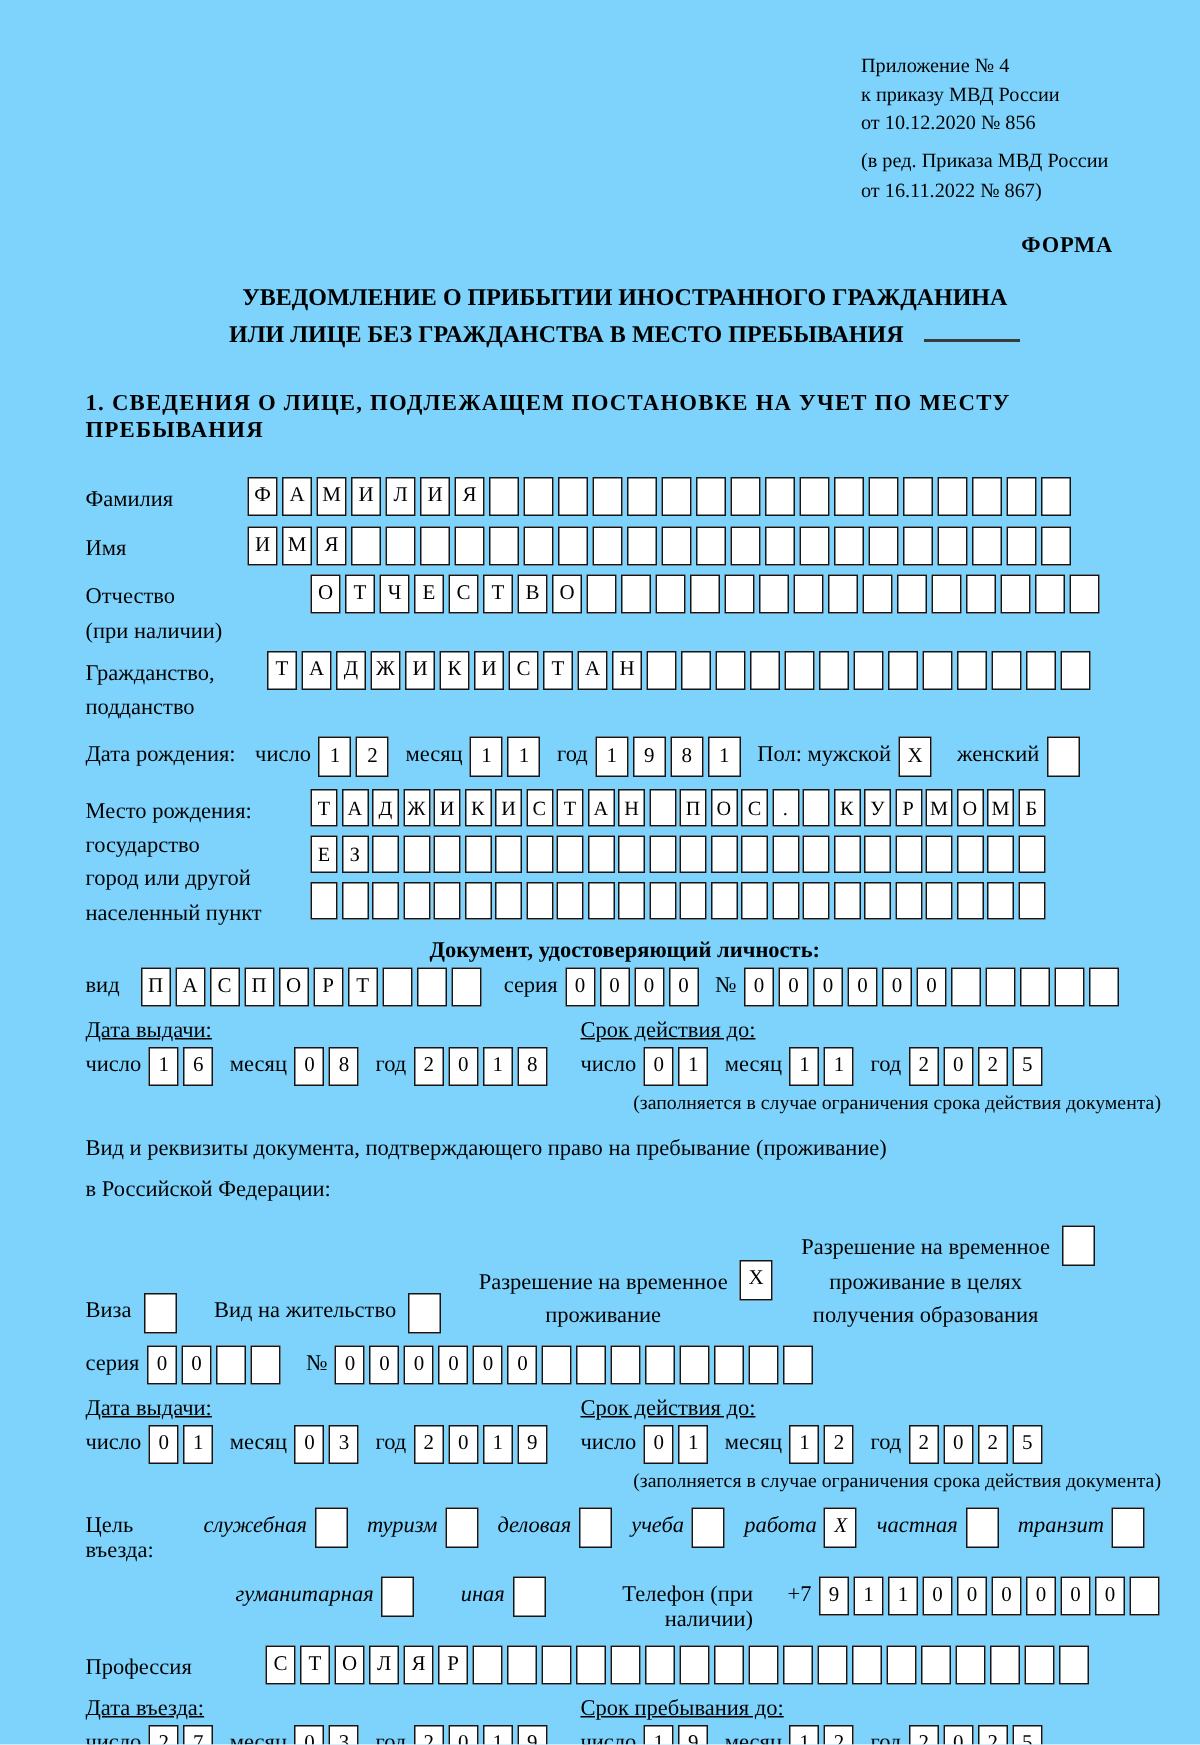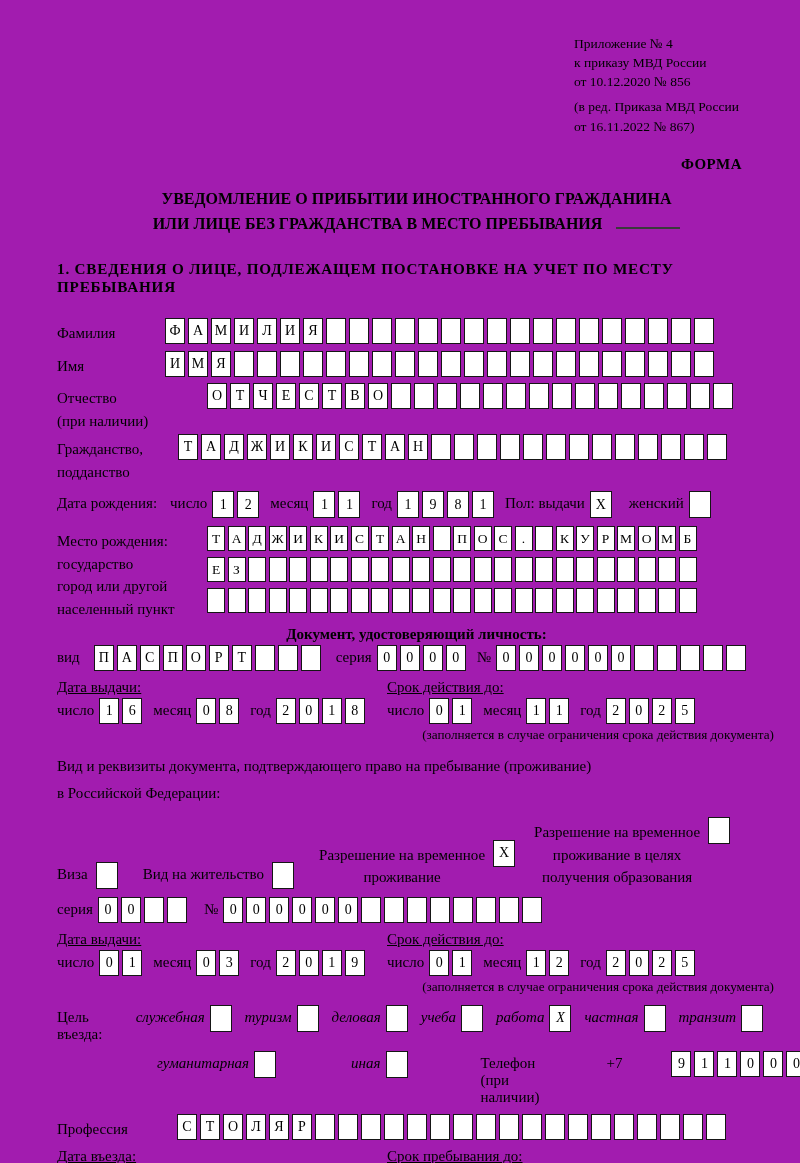--- a/index.html
+++ b/index.html
@@ -1,20 +1,20 @@
 <!DOCTYPE html>
 <html><head>
 <meta charset="utf-8">
 <style>
   html,body { margin:0; padding:0; background:#ffffff; }
   .page {
     width:800px; height:1163px; box-sizing:border-box;
     padding:34px 24px 16px 57px;
     font-family:"Liberation Serif","DejaVu Serif",serif;
-    color:#000; font-size:15px; overflow:hidden; position:relative; background:#a21caf;
+    color:#000; font-size:15px; overflow:hidden; position:relative; background:#7dd3fc;
   }
   
   .annex { width:190px; margin-left:auto; margin-right:12px; font-size:13.5px; line-height:1.42; }
   .annex .edition { margin-top:6px; }
   .forma { text-align:right; padding-right:34px; font-weight:bold; font-size:15px; margin-top:20px; letter-spacing:.5px; }
   
   .title { text-align:center; font-weight:bold; font-size:16px; line-height:1.55; margin-top:14px; }
   .blank-line { display:inline-block; width:64px; border-bottom:2.5px solid #3a3a3a; margin-left:14px; }
   .section-heading { font-weight:bold; font-size:15.2px; margin-top:24px; letter-spacing:.8px; }
   
@@ -213,21 +213,21 @@
         <span class="cbox">1</span>
         <span class="cbox">1</span>
       </span>
     <span class="lbl">год</span>
     <span class="boxes">
         <span class="cbox">1</span>
         <span class="cbox">9</span>
         <span class="cbox">8</span>
         <span class="cbox">1</span>
       </span>
-    <span class="lbl">Пол: выдачи</span>
+    <span class="lbl">Пол: мужской</span>
     <span class="boxes checkbox">
         <span class="cbox">X</span>
       </span>
     <span class="lbl" style="margin-left:14px;font-family:Liberation Serif, serif;">женский</span>
     <span class="boxes checkbox">
         <span class="cbox"></span>
       </span>
   </div>
 
   <div class="frow mt8">
@@ -559,34 +559,34 @@
         </span>
     </div>
     <div class="popt">
       <span class="optlabel">транзит</span>
       <span class="boxes checkbox">
           <span class="cbox"></span>
         </span>
     </div>
   </div>
 
-  <div class="frow mt8 purpose-opts" style="margin-left:100px;gap:44px;">
+  <div class="frow mt8 purpose-opts" style="margin-left:100px;">
     <div class="popt">
       <span class="optlabel">гуманитарная</span>
       <span class="boxes checkbox">
           <span class="cbox"></span>
         </span>
     </div>
     <div class="popt" style="margin-left:18px;">
       <span class="optlabel">иная</span>
       <span class="boxes checkbox">
           <span class="cbox"></span>
         </span>
     </div>
-    <span class="lbl" style="margin-left:16px;">Телефон (при наличии)</span>
+    <span class="lbl" style="margin-left:32px;text-align:right;">Телефон (при наличии)</span>
     <span class="lbl" style="margin-left:18px;">+7</span>
     <span class="boxes">
         <span class="cbox">9</span>
         <span class="cbox">1</span>
         <span class="cbox">1</span>
         <span class="cbox">0</span>
         <span class="cbox">0</span>
         <span class="cbox">0</span>
         <span class="cbox">0</span>
         <span class="cbox">0</span>

